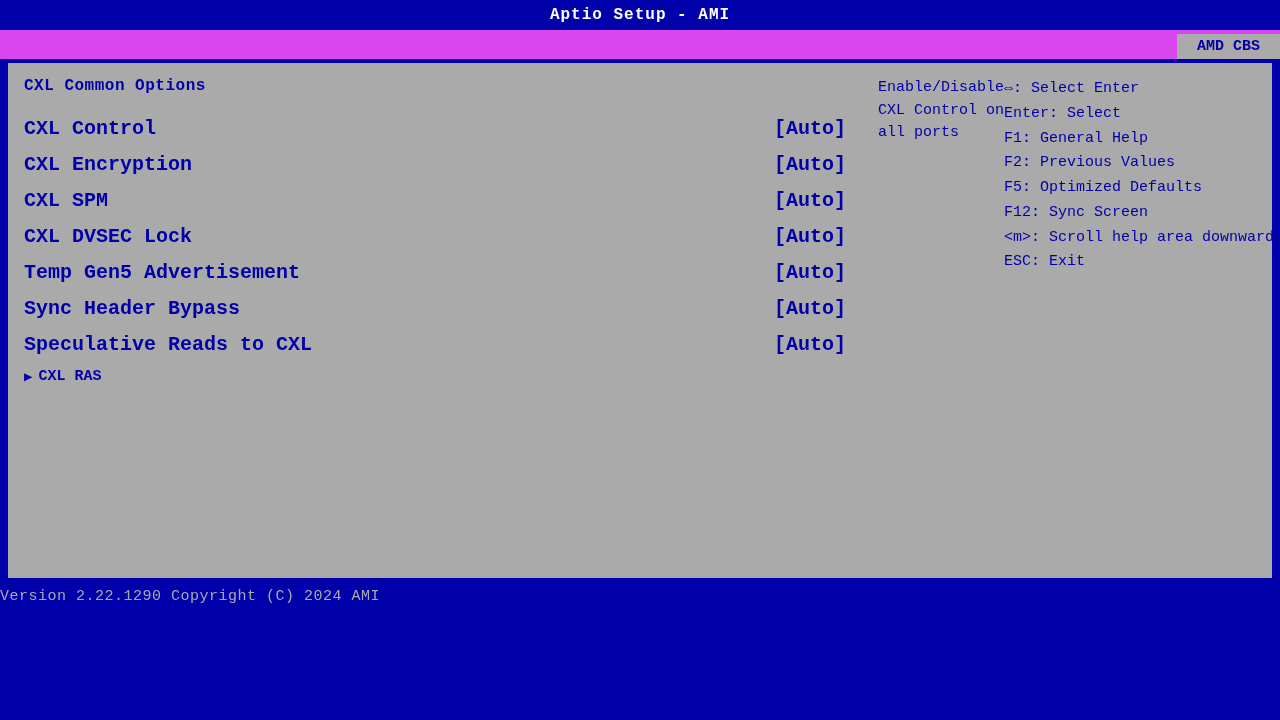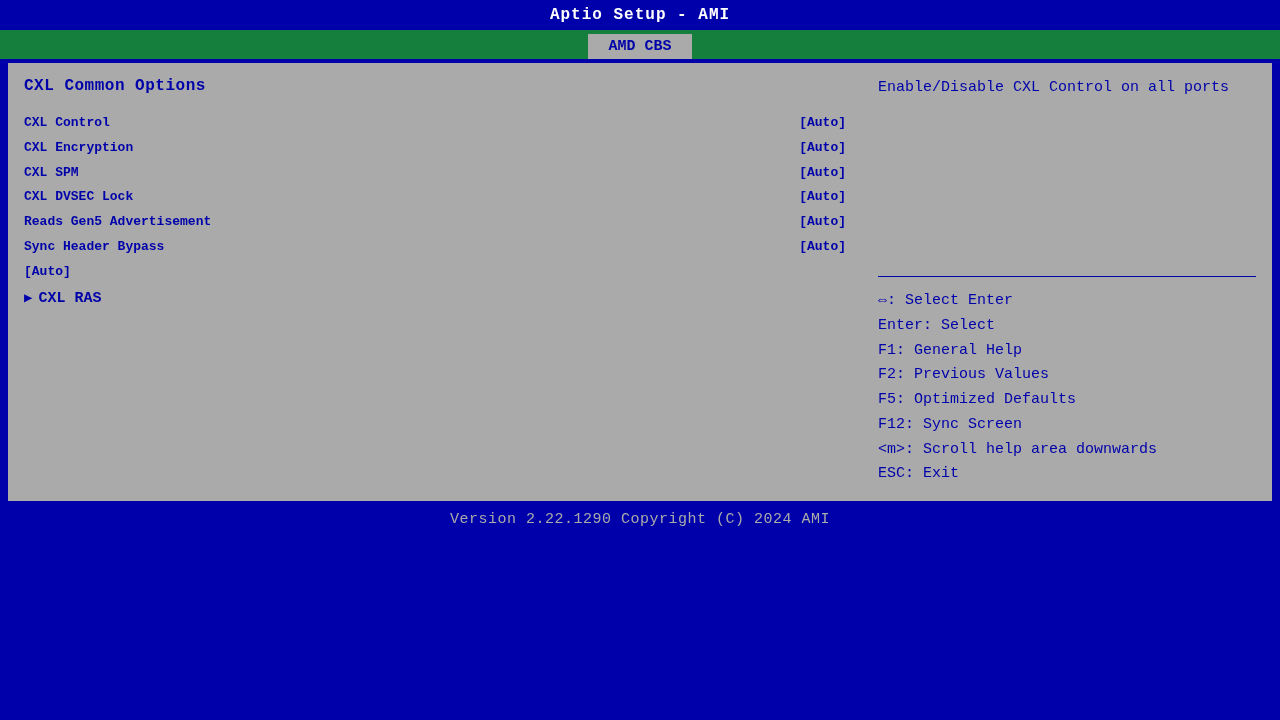--- a/index.html
+++ b/index.html
@@ -16,23 +16,23 @@
       background: #0000aa;
       color: #ffffff;
       text-align: center;
       padding: 6px 0;
       font-size: 16px;
       font-weight: bold;
       letter-spacing: 1px;
     }
 
     #tab-bar {
-      background: #15803d;
-      display: flex;
-      justify-content: center;
+      background: #d946ef;
+      display: flex;
+      justify-content: flex-end;
       padding: 4px 0 0 0;
     }
 
     .tab {
       background: #aaaaaa;
       color: #0000aa;
       padding: 4px 20px;
       font-size: 15px;
       font-weight: bold;
       border: none;
@@ -41,55 +41,55 @@
     }
 
     .tab.active {
       background: #aaaaaa;
       color: #0000aa;
     }
 
     #main-content {
       display: flex;
       margin: 4px 8px 4px 8px;
-      height: 438px;
+      height: 515px;
     }
 
     #left-panel {
       background: #aaaaaa;
       flex: 1;
       padding: 14px 16px;
       color: #0000aa;
       border: none;
     }
 
     #right-panel {
       background: #aaaaaa;
       width: 410px;
       padding: 14px 16px;
       color: #0000aa;
       display: flex;
-      flex-direction: column;
+      flex-direction: row;
     }
 
     .panel-title {
       font-size: 16px;
       font-weight: bold;
       color: #0000aa;
       margin-bottom: 16px;
       letter-spacing: 0.5px;
     }
 
     .menu-item {
       display: flex;
       justify-content: space-between;
       align-items: center;
       padding: 2px 0;
       color: #0000aa;
-      font-size: 13px;
+      font-size: 20px;
       line-height: 1.6;
     }
 
     .menu-item .item-label {
       color: #0000aa;
       font-weight: bold;
     }
 
     .menu-item .item-value {
       color: #0000aa;
@@ -131,21 +131,20 @@
       line-height: 1.65;
     }
 
     .shortcut-line {
       white-space: nowrap;
     }
 
     #bottom-bar {
       background: #0000aa;
       color: #aaaaaa;
-      text-align: center;
       padding: 6px 0;
       font-size: 15px;
       letter-spacing: 0.5px;
     }
   </style>
 </head>
 <body>
 
 <div id="top-bar">
   <span>Aptio Setup - AMI</span>
@@ -171,28 +170,29 @@
         </div>
         <div class="menu-item">
           <span class="item-label">CXL SPM</span>
           <span class="item-value">[Auto]</span>
         </div>
         <div class="menu-item">
           <span class="item-label">CXL DVSEC Lock</span>
           <span class="item-value">[Auto]</span>
         </div>
         <div class="menu-item">
-          <span class="item-label">Reads Gen5 Advertisement</span>
+          <span class="item-label">Temp Gen5 Advertisement</span>
           <span class="item-value">[Auto]</span>
         </div>
         <div class="menu-item">
           <span class="item-label">Sync Header Bypass</span>
           <span class="item-value">[Auto]</span>
         </div>
         <div class="menu-item">
+          <span class="item-label">Speculative Reads to CXL</span>
           <span class="item-value">[Auto]</span>
         </div>
         <div class="menu-item-submenu">
           <span class="arrow">▶</span>
           <span>CXL RAS</span>
         </div>
       </div>
   </div>
   <div id="right-panel">
     <div class="help-text">Enable/Disable CXL Control on all ports</div>

